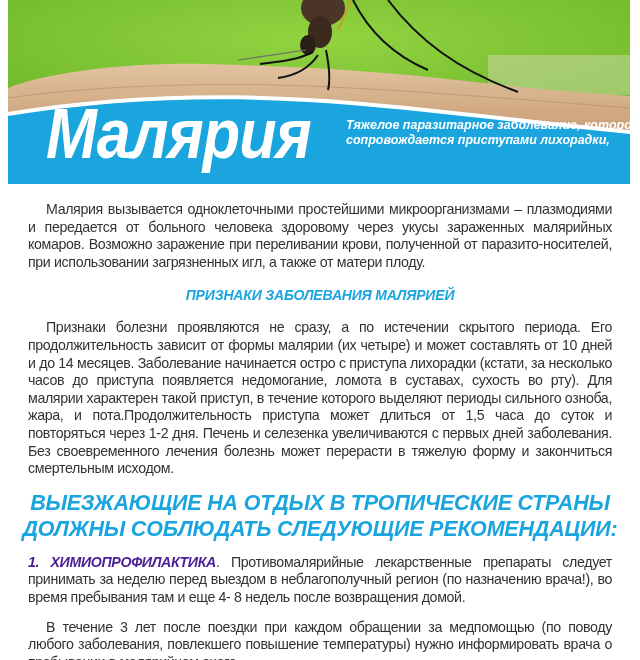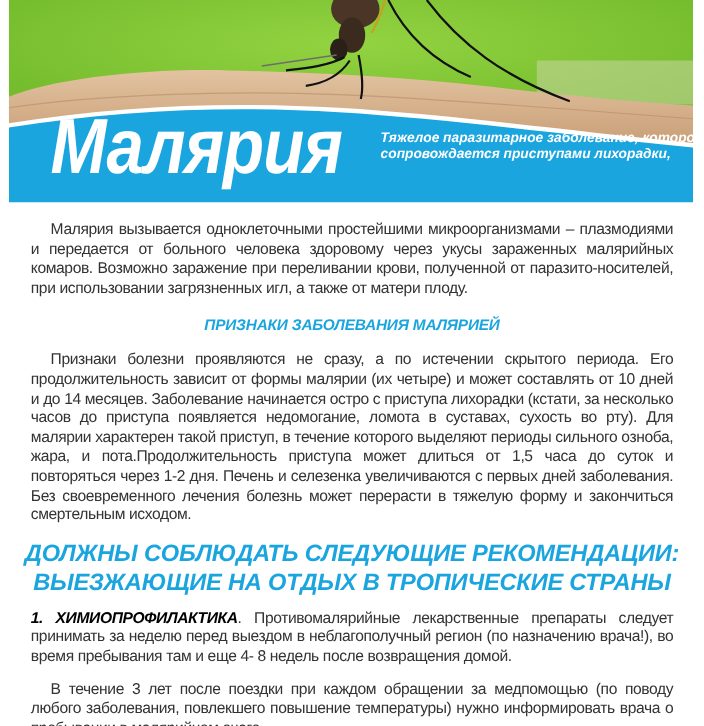--- a/index.html
+++ b/index.html
@@ -91,21 +91,21 @@
       margin: 0 0 2px 0;
     }
     .h2 {
       font-size: 21.5px;
       line-height: 26px;
       margin: 2px 0 2px 0;
     }
     .rec-label {
       font-weight: bold;
       font-style: italic;
-      color: #000000;
+      color: #4c1d95;
     }
   </style>
 </head>
 <body>
 
 <div class="hero">
   <div class="hero-photo">
     <svg width="622" height="130" viewBox="0 0 622 130">
       <defs>
         <linearGradient id="skin" x1="0" y1="0" x2="0" y2="1">
@@ -148,19 +148,19 @@
 </div>
 
 <div class="content">
   <p class="para">Малярия вызывается одноклеточными простейшими микроорганизмами – плазмодиями и передается от больного человека здоровому через укусы зараженных малярийных комаров. Возможно заражение при переливании крови, полученной от паразито-носителей, при использовании загрязненных игл, а также от матери плоду.</p>
 
   <div class="heading h1">ПРИЗНАКИ ЗАБОЛЕВАНИЯ МАЛЯРИЕЙ</div>
 
   <p class="para">Признаки болезни проявляются не сразу, а по истечении скрытого периода. Его продолжительность зависит от формы малярии (их четыре) и может составлять от 10 дней и до 14 месяцев. Заболевание начинается остро с приступа лихорадки (кстати, за несколько часов до приступа появляется недомогание, ломота в суставах, сухость во рту). Для малярии характерен такой приступ, в течение которого выделяют периоды сильного озноба, жара, и пота.Продолжительность приступа может длиться от 1,5 часа до суток и повторяться через 1-2 дня. Печень и селезенка увеличиваются с первых дней заболевания. Без своевременного лечения болезнь может перерасти в тяжелую форму и закончиться смертельным исходом.</p>
 
   <div class="heading h2">
+    <div>ВЫЕЗЖАЮЩИЕ НА ОТДЫХ В ТРОПИЧЕСКИЕ СТРАНЫ</div>
     <div>ДОЛЖНЫ СОБЛЮДАТЬ СЛЕДУЮЩИЕ РЕКОМЕНДАЦИИ:</div>
-    <div>ВЫЕЗЖАЮЩИЕ НА ОТДЫХ В ТРОПИЧЕСКИЕ СТРАНЫ</div>
   </div>
 
   <p class="para para-noindent"><span class="rec-label">1. ХИМИОПРОФИЛАКТИКА</span><span>. Противомалярийные лекарственные препараты следует принимать за неделю перед выездом в неблагополучный регион (по назначению врача!), во время пребывания там и еще 4- 8 недель после возвращения домой.</span></p>
   <p class="para">В течение 3 лет после поездки при каждом обращении за медпомощью (по поводу любого заболевания, повлекшего повышение температуры) нужно информировать врача о пребывании в малярийном очаге.</p>
 </div>
 
 </body></html>

